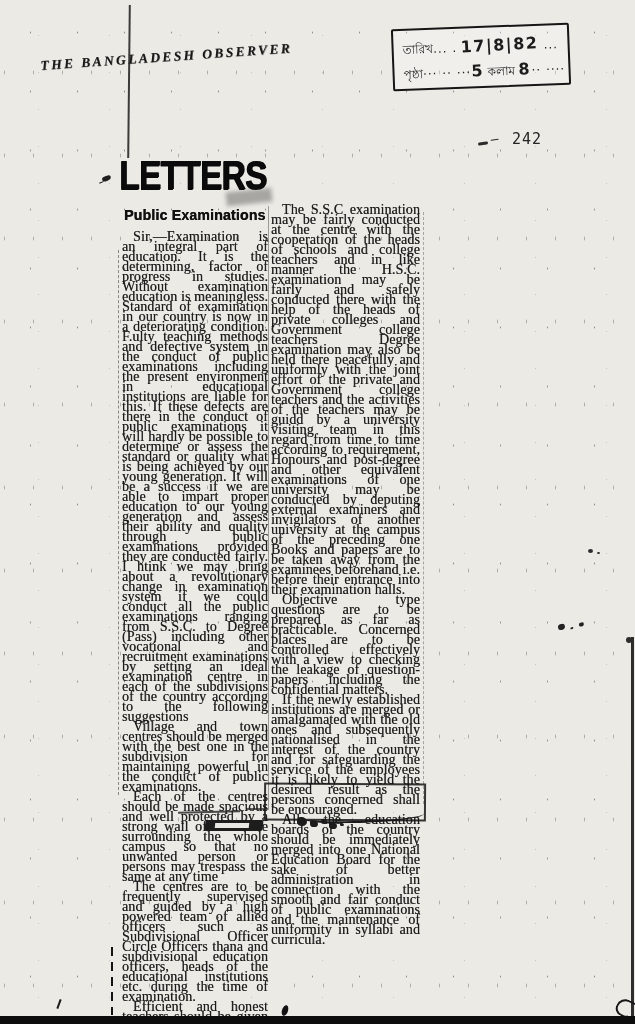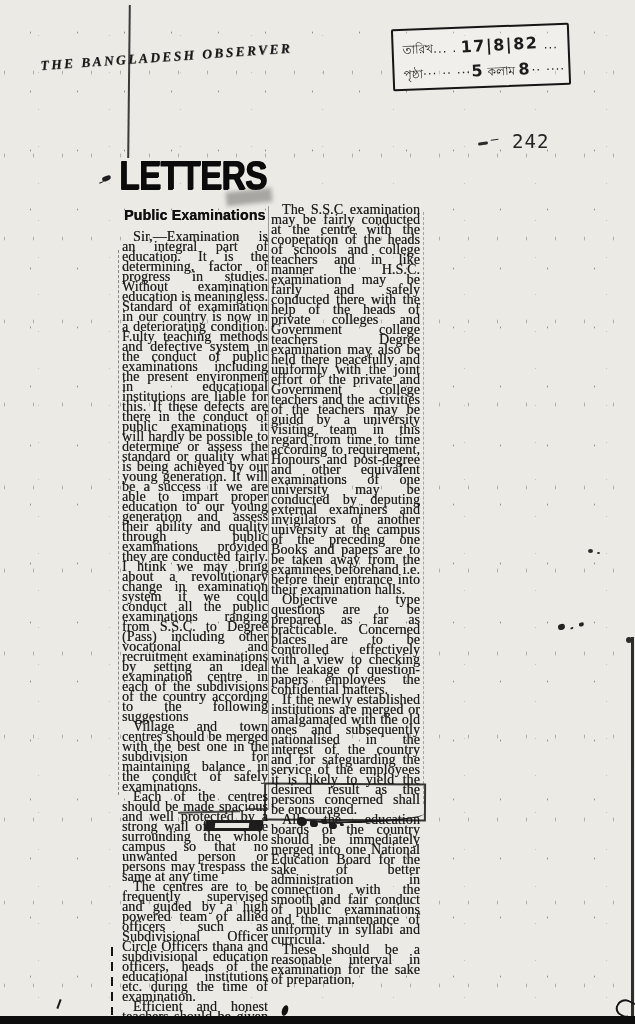--- a/index.html
+++ b/index.html
@@ -33,21 +33,21 @@
     background:rgba(255,255,255,.25);
     font-family:"DejaVu Sans", sans-serif;color:#1c1c1c;
     padding:6px 8px 0 9px;box-sizing:border-box;line-height:24px;
   }
   .stampbox .row{white-space:nowrap;font-size:12px;}
   .stampbox .hand{font-size:16px;font-weight:700;letter-spacing:1.5px;display:inline-block;transform:rotate(-1deg);}
   .stampbox .dots{letter-spacing:1px;color:#222;}
   .pagenum{
     position:absolute;left:512px;top:130px;
     font-family:"DejaVu Sans Mono", monospace;
-    font-size:19px;color:#242424;letter-spacing:1px;
+    font-size:15px;color:#242424;letter-spacing:1px;
   }
   .topline{position:absolute;left:128px;top:5px;width:2px;height:153px;background:#1c1c1c;transform:rotate(.6deg);opacity:.85;}
   .letters-head{
     position:absolute;left:119px;top:153px;
     font-family:"Liberation Sans", sans-serif;font-weight:900;
     font-size:41px;line-height:44px;color:#0b0b0b;letter-spacing:-1px;
     transform:scaleX(.82);transform-origin:left top;
     text-shadow:1px 0 0 #0b0b0b, 0 .5px 0 #0b0b0b;
     white-space:nowrap;
   }
@@ -119,32 +119,31 @@
   <div class="mark-near-head"></div>
 
   <div class="article-title">Public Examinations</div>
 
   <div class="divider"></div>
   <div class="edge-left"></div>
   <div class="edge-right-col"></div>
 
   <div class="col col-left">
     <p>Sir,—Examination is an integral part of education. It is the determining, factor of progress in studies. Without examination education is meaningless. Standard of examination in our country is now in a deteriorating condition. F.ulty teaching methods and defective system in the conduct of public examinations including the present environment in educational institutions are liable for this. If these defects are there in the conduct of public examinations it will hardly be possible to determine or assess the standard or quality what is being achieved by our young generation. It will be a success if we are able to impart proper education to our young generation and assess their ability and quality through public examinations provided they are conducted fairly. I htink we may bring about a revolutionary change in examination system if we could conduct all the public examinations ranging from S.S.C. to Degree (Pass) including other vocational and recruitment examinations by setting an ideal examination centre in each of the subdivisions of the country according to the following suggestions</p>
-    <p>Village and town centres should be merged with the best one in the subdivision for maintaining balance in the conduct of safely examinations.</p>
+    <p>Village and town centres should be merged with the best one in the subdivision for maintaining powerful in the conduct of public examinations.</p>
     <p>Each of the centres should be made spacious and well protected by a strong wall of enclosure surrounding the whole campus so that no unwanted person or persons may trespass the same at any time</p>
     <p>The centres are to be frequently supervised and guided by a high powered team of allied officers such as Subdivisional Officer Circle Officers thana and subdivisional education officers, heads of the educational institutions etc. during the time of examination.</p>
     <p>Efficient and honest teachers should be given an opportunity for the conduct of public examinations with special power and responsibility.</p>
   </div>
 
   <div class="col col-right">
     <p>The S.S.C examination may be fairly conducted at the centre with the cooperation of the heads of schools and college teachers and in like manner the H.S.C. examination may be fairly and safely conducted there with the help of the heads of private colleges and Government college teachers Degree examination may also be held there peacefully and uniformly with the joint effort of the private and Government college teachers and the activities of the teachers may be guidd by a university visiting team in this regard from time to time according to requirement, Honours and post-degree and other equivalent examinations of one university may be conducted by deputing external examiners and invigilators of another university at the campus of the preceding one Books and papers are to be taken away from the examinees beforehand i.e. before their entrance into their examination halls.</p>
-    <p>Objective type questions are to be prepared as far as practicable. Concerned places are to be controlled effectively with a view to checking the leakage of question-papers employees the confidential matters.</p>
+    <p>Objective type questions are to be prepared as far as practicable. Concerned places are to be controlled effectively with a view to checking the leakage of question-papers including the confidential matters.</p>
     <p>If the newly established institutions are merged or amalgamated with the old ones and subsequently nationalised in the interest of the country and for safeguarding the service of the employees it is likely to yield the desired result as the persons concerned shall be encouraged.</p>
     <p>All the education boards of the country should be immediately merged into one National Education Board for the sake of better administration in connection with the smooth and fair conduct of public examinations and the maintenance of uniformity in syllabi and curricula.</p>
-    <p>These should be a reasonable interval in examination for the sake of preparation.</p>
   </div>
 
   <div class="sigbox"></div>
   <div class="sig-swoosh"></div>
 
   <div class="clipline-a"></div>
   <div class="clipline-b"></div>
   <div class="ink-bracket">
       <div class="hole"></div>
     </div>

